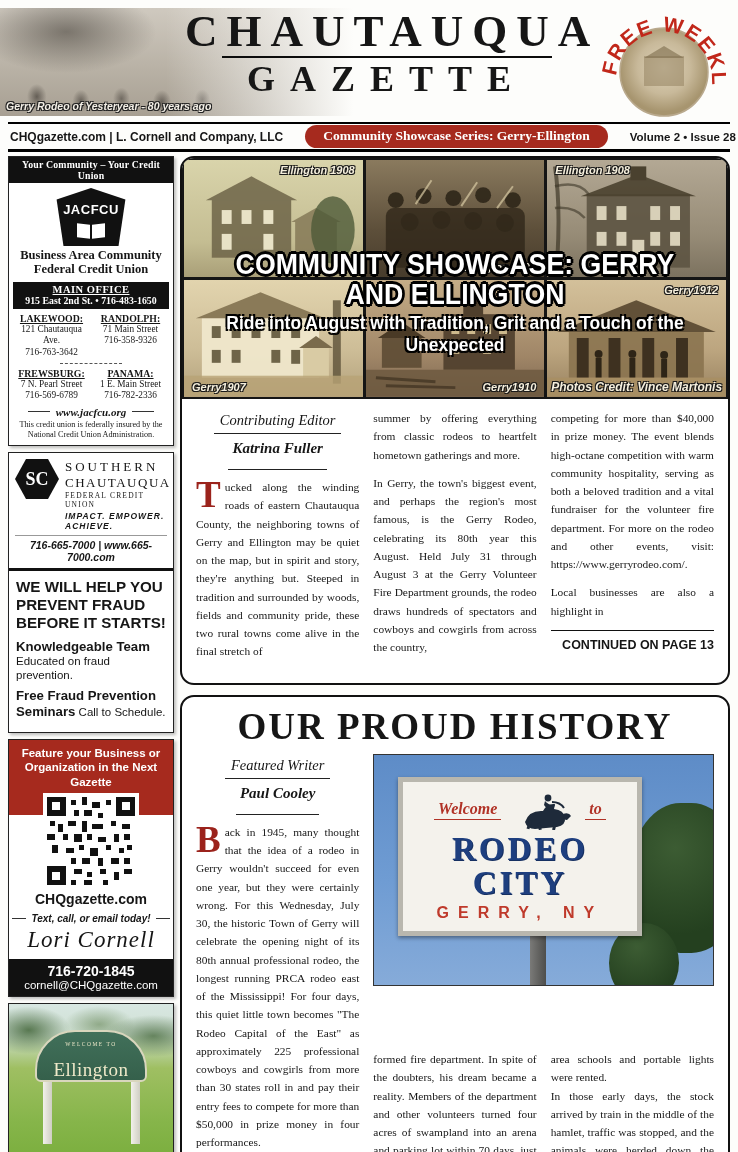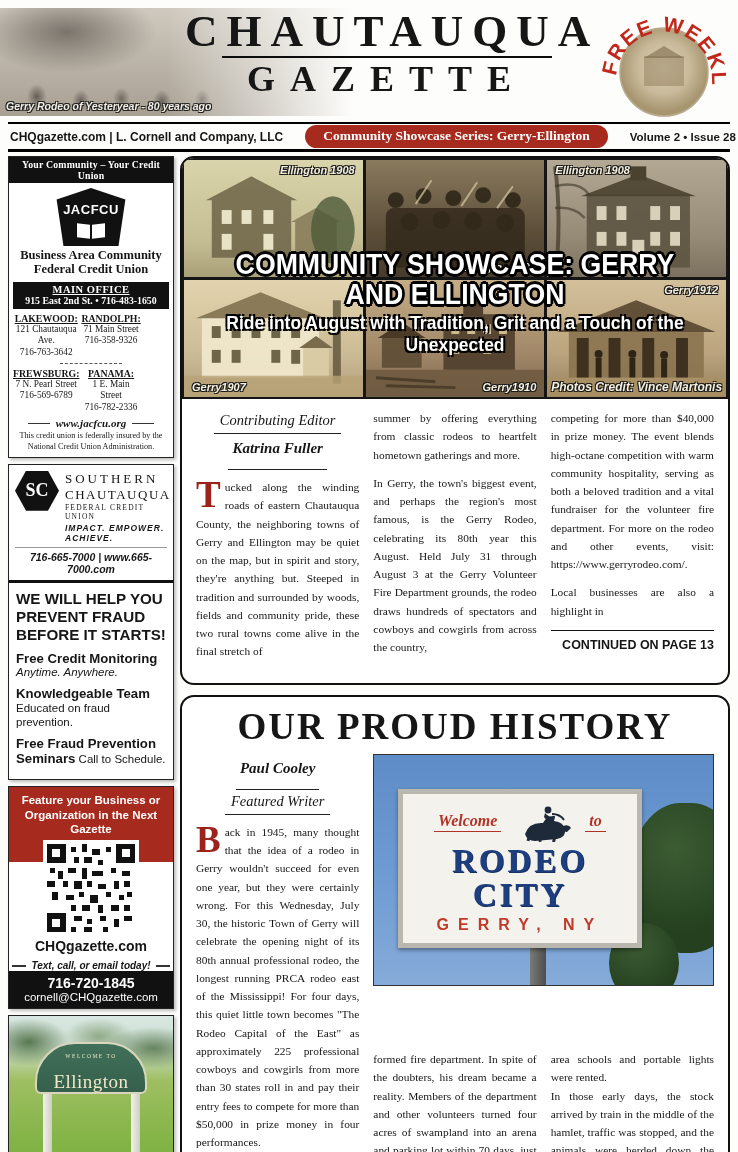--- a/index.html
+++ b/index.html
@@ -71,21 +71,21 @@
     display:flex; align-items:flex-start; justify-content:center;
   }
   .jacfcu-logo .lg-text{ color:#fff; font-family:"Liberation Sans",sans-serif; font-weight:bold; font-size:13px; margin-top:14px; letter-spacing:.5px;}
   .jacfcu-logo .book{ position:absolute; bottom:8px; left:50%; transform:translateX(-50%); display:flex; gap:2px;}
   .jacfcu-logo .book i{ display:block; width:13px; height:14px; background:#fff; }
   .jacfcu-logo .book i:first-child{ transform:skewY(6deg);} .jacfcu-logo .book i:last-child{ transform:skewY(-6deg);}
   .jacfcu .cu-name{ font-weight:bold; font-size:12.5px; line-height:1.15; }
   .jacfcu .mainoffice{ background:#111; color:#fff; margin:5px 4px 4px; padding:2px 0 3px; }
   .jacfcu .mainoffice .mo1{ font-weight:bold; font-size:10.5px; text-decoration:underline; letter-spacing:.5px;}
   .jacfcu .mainoffice .mo2{ font-weight:bold; font-size:9.8px; }
-  .branches{ display:grid; grid-template-columns:1fr 1fr 1fr 1fr; gap:3px 2px; padding:0 4px; }
+  .branches{ display:grid; grid-template-columns:1fr 1fr; gap:3px 2px; padding:0 4px; }
   .branch .bname{ font-weight:bold; font-size:9.8px; text-decoration:underline; }
   .branch .bline{ font-size:9.3px; line-height:1.25; }
   .branch-divider{ grid-column:1 / -1; height:1px; border-top:1px dashed #555; width:40%; margin:1px auto;}
   .jac-web{ font-style:italic; font-weight:bold; font-size:11px; margin-top:4px;
     display:flex; align-items:center; justify-content:center; gap:6px;}
   .jac-web::before,.jac-web::after{ content:""; height:1px; background:#333; width:22px; }
   .jac-fine{ font-size:8.2px; line-height:1.3; padding:2px 8px 0; }
   
   .sc-section{ padding:6px 6px 5px; border-bottom:3px solid #111; }
   .sc-top{ display:flex; align-items:flex-start; gap:6px; }
@@ -172,21 +172,21 @@
     grid-template-areas:"a photo photo" "a b c"; }
   .hist-col1{ grid-area:a; } .hist-photo{ grid-area:photo; } .hist-col2{ grid-area:b; } .hist-col3{ grid-area:c; }
   .hist-col1,.hist-col2,.hist-col3{ font-size:11.4px; line-height:1.6; text-align:justify; }
   .hist-col2,.hist-col3{ margin-top:8px; }
   .rodeo-photo{ position:relative; height:232px; border:1.5px solid #333; overflow:hidden;
     background:linear-gradient(180deg,#5e8cc7 0%,#6f9cd3 55%,#86abd9 100%); }
   .tree{ position:absolute; background:radial-gradient(circle at 40% 30%, #3c5c33, #24401f 70%); border-radius:45%; }
   .tree.t1{ right:-28px; top:48px; width:110px; height:150px; }
   .tree.t2{ right:34px; bottom:-18px; width:70px; height:80px; border-radius:50%;}
   .rc-pole{ position:absolute; left:46%; bottom:0; width:16px; height:60px; background:linear-gradient(90deg,#7a7a78,#4e4e4c);}
-  .rc-sign{ position:absolute; left:7%; top:34px; width:72%; background:#f4f2ec;
+  .rc-sign{ position:absolute; left:7%; top:22px; width:72%; background:#f4f2ec;
     border:5px solid #b9b7ae; box-shadow:0 2px 4px rgba(0,0,0,.4); padding:8px 6px 9px; text-align:center;}
   .rc-row{ display:flex; align-items:center; justify-content:center; gap:10px; }
   .rc-welcome,.rc-to{ color:#b13226; font-style:italic; font-size:16px; font-weight:bold;
     border-bottom:1.5px solid #b13226; padding:0 4px 1px;}
   .rc-main{ color:#1e3f7f; font-weight:bold; font-size:33px; letter-spacing:3px; line-height:1.05; margin-top:2px;
     font-family:"Liberation Serif",serif; text-shadow:1px 1px 0 #163062;}
   .rc-sub{ color:#bf3a2b; font-family:"Liberation Sans",sans-serif; font-weight:bold; font-size:16px; letter-spacing:9px; margin-top:3px;}
 </style>
 </head>
 <body>
@@ -276,24 +276,20 @@
             <div class="l1">SOUTHERN</div>
             <div class="l2">CHAUTAUQUA</div>
             <div class="l3">FEDERAL CREDIT UNION</div>
           </div>
         </div>
         <div class="sc-tag">IMPACT. EMPOWER. ACHIEVE.</div>
         <div class="sc-contact">716-665-7000   |   www.665-7000.com</div>
       </div>
       <div class="fraud">
         <div class="fh">WE WILL HELP YOU PREVENT FRAUD BEFORE IT STARTS!</div>
-        <div class="fi">
-          <b>Free Credit Monitoring</b><br>
-          <span class="it">Anytime. Anywhere.</span>
-        </div>
         <div class="fi">
           <b>Knowledgeable Team</b><br>
           <span>Educated on fraud prevention.</span>
         </div>
         <div class="fi">
           <b>Free Fraud Prevention Seminars</b>
           <span>Call to Schedule.</span>
         </div>
       </div>
     </div>
@@ -344,20 +340,21 @@
               <rect x="25" y="28" width="2" height="3"></rect>
               <rect x="29" y="27" width="3" height="2"></rect>
             <rect x="9" y="31" width="2" height="2"></rect>
               <rect x="14" y="31" width="3" height="2"></rect>
               <rect x="21" y="31" width="2" height="2"></rect>
           </g>
         </svg>
       </div>
       <div class="site">CHQgazette.com</div>
       <div class="cta">Text, call, or email today!</div>
+      <div class="sig">Lori Cornell</div>
       <div class="qfoot">
         <div class="ph">716-720-1845</div>
         <div class="em">cornell@CHQgazette.com</div>
       </div>
     </div>
 
     <div class="ellington">
       <div class="trees"></div>
       <div class="ell-post p1"></div>
       <div class="ell-post p2"></div>
@@ -534,22 +531,22 @@
           <div class="continued">CONTINUED ON PAGE 13</div>
         </div>
       </div>
     </div>
 
     <div class="history-box">
       <div class="history-title">OUR PROUD HISTORY</div>
       <div class="history-grid">
         <div class="hist-col1">
           <div class="byline">
+            <div><span class="role">Featured Writer</span></div>
             <div><span class="name">Paul Cooley</span></div>
-            <div><span class="role">Featured Writer</span></div>
           </div>
           <div class="para"><span class="dropcap">B</span><span>ack in 1945, many thought that the idea of a rodeo in Gerry wouldn't succeed for even one year, but they were certainly wrong. For this Wednesday, July 30, the historic Town of Gerry will celebrate the opening night of its 80th annual professional rodeo, the longest running PRCA rodeo east of the Mississippi! For four days, this quiet little town becomes "The Rodeo Capital of the East" as approximately 225 professional cowboys and cowgirls from more than 30 states roll in and pay their entry fees to compete for more than $50,000 in prize money in four performances.</span></div>
           <div class="para">The event, sponsored by the Gerry Volunteer Fire Department, got its start when a former working cowboy named Jack Cox moved from the West to Gerry and suggested a rodeo as a way of raising money for the newly</div>
         </div>
         <div class="hist-photo">
           <div class="rodeo-photo">
             <div class="tree t1"></div>
             <div class="tree t2"></div>
             <div class="rc-pole"></div>
             <div class="rc-sign">

